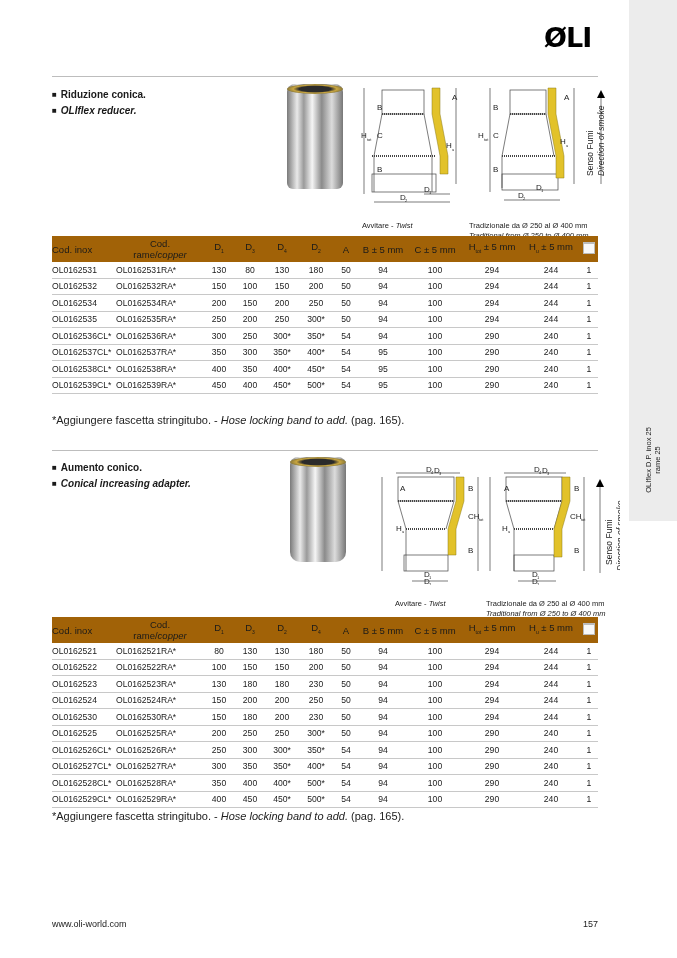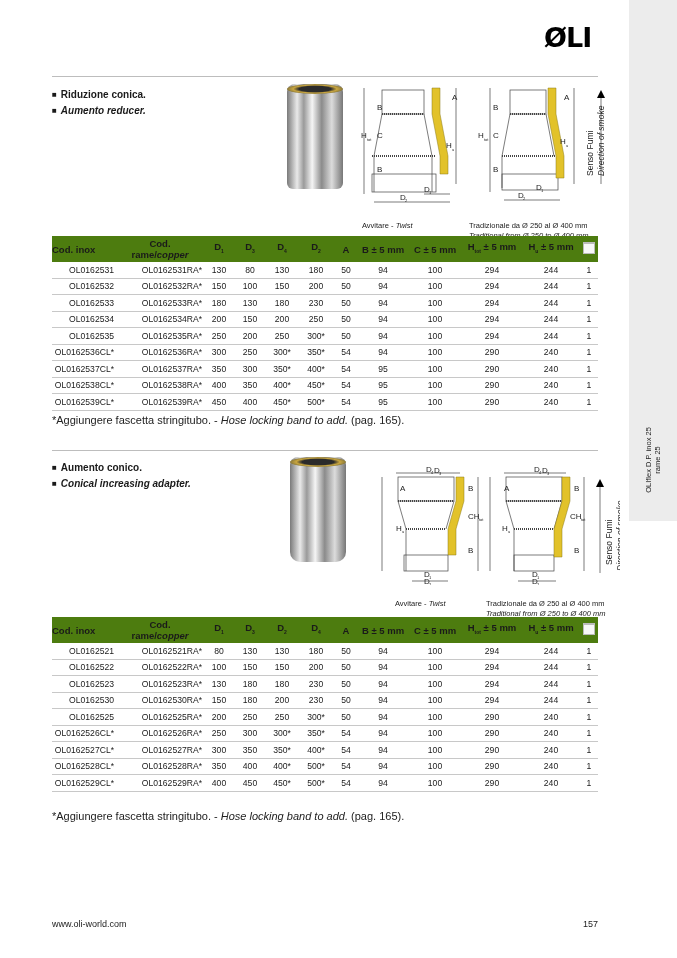--- a/index.html
+++ b/index.html
@@ -16,45 +16,45 @@
   .bullets .b::before { content:"\25A0"; font-size:8px; margin-right:4px; position:relative; top:-1px; }
   .bullets .it { font-style:italic; }
   .photo { position:absolute; border-radius:8px 8px 6px 6px;
            background:linear-gradient(90deg,#7a7a7a 0%,#e9e9e9 18%,#9a9a9a 30%,#f5f5f5 45%,#8b8b8b 62%,#dcdcdc 80%,#777 100%); }
   .photo .rim { position:absolute; left:0; right:0; top:0; height:10px; border-radius:50%;
                 background:radial-gradient(ellipse at center,#2b2b2b 40%,#c9a640 55%,#8c7a3a 70%,#bdbdbd 80%); }
   .diagram { position:absolute; }
   .cap { position:absolute; font-size:7.5px; line-height:10px; color:#222; white-space:nowrap;margin-top:12px; }
   .cap i { font-style:italic; }
   table.spec { position:absolute; left:52px; width:546px; border-collapse:collapse; font-size:8.6px; }
-  table.spec th { background:#4d7c0f; font-weight:bold; font-size:9.5px; height:26px; padding:0 2px; text-align:center; line-height:11px; }
+  table.spec th { background:#a16207; font-weight:normal; font-size:9.5px; height:26px; padding:0 2px; text-align:center; line-height:11px; }
   table.spec th.l { text-align:left; padding-left:0; }
   table.spec td { height:15.5px; border-bottom:1px solid #c8c8c8; text-align:center; padding:0 2px; }
-  table.spec td.l { text-align:right; padding-left:0; }
+  table.spec td.l { text-align:left; padding-left:0; }
   table.spec sub { font-size:5px; }
   .note { position:absolute; left:52px; font-size:11px; color:#222; }
   .note i { font-style:italic; }
   .footer-l { position:absolute; left:52px; top:919px; font-size:9px; }
   .footer-r { position:absolute; left:583px; top:919px; font-size:9px; }
   .boxicon { display:inline-block; width:10px; height:9px; border:1px solid #bbb; border-top-width:2px; background:#f8f8f8; }
 </style>
 </head>
 <body>
 
 <div class="sidetab"></div>
 <div class="sidetab-text">
   <div class="rot"><span>OLIflex D.P. inox 25</span><br><span>rame 25</span></div>
 </div>
 
 <div class="logo">ØLI</div>
 
 <div class="rule" style="top:76px;"></div>
 <div class="bullets" style="top:87px;">
   <div class="b">Riduzione conica.</div>
-  <div class="b it">Aumento reducer.</div>
+  <div class="b it">OLIflex reducer.</div>
 </div>
 <div class="photo" style="left:287px;top:84px;width:56px;height:105px;">
     <div class="rim"></div>
   </div>
 
 <svg class="diagram" style="left:360px;top:84px;" width="260" height="122">
   <g stroke="#444" fill="none" stroke-width="0.7">
 
     <rect x="22" y="6" width="42" height="24"></rect>
       <path d="M22 30 L14 72 L14 108 M64 30 L72 72 L72 108"></path>
@@ -159,34 +159,20 @@
         <td>244</td>
         <td>1</td>
       </tr>
       <tr>
         <td class="l">OL0162532</td>
         <td class="l">OL0162532RA*</td>
         <td>150</td>
         <td>100</td>
         <td>150</td>
         <td>200</td>
-        <td>50</td>
-        <td>94</td>
-        <td>100</td>
-        <td>294</td>
-        <td>244</td>
-        <td>1</td>
-      </tr>
-      <tr>
-        <td class="l">OL0162533</td>
-        <td class="l">OL0162533RA*</td>
-        <td>180</td>
-        <td>130</td>
-        <td>180</td>
-        <td>230</td>
         <td>50</td>
         <td>94</td>
         <td>100</td>
         <td>294</td>
         <td>244</td>
         <td>1</td>
       </tr>
       <tr>
         <td class="l">OL0162534</td>
         <td class="l">OL0162534RA*</td>
@@ -417,20 +403,34 @@
         <td>180</td>
         <td>230</td>
         <td>50</td>
         <td>94</td>
         <td>100</td>
         <td>294</td>
         <td>244</td>
         <td>1</td>
       </tr>
       <tr>
+        <td class="l">OL0162524</td>
+        <td class="l">OL0162524RA*</td>
+        <td>150</td>
+        <td>200</td>
+        <td>200</td>
+        <td>250</td>
+        <td>50</td>
+        <td>94</td>
+        <td>100</td>
+        <td>294</td>
+        <td>244</td>
+        <td>1</td>
+      </tr>
+      <tr>
         <td class="l">OL0162530</td>
         <td class="l">OL0162530RA*</td>
         <td>150</td>
         <td>180</td>
         <td>200</td>
         <td>230</td>
         <td>50</td>
         <td>94</td>
         <td>100</td>
         <td>294</td>

